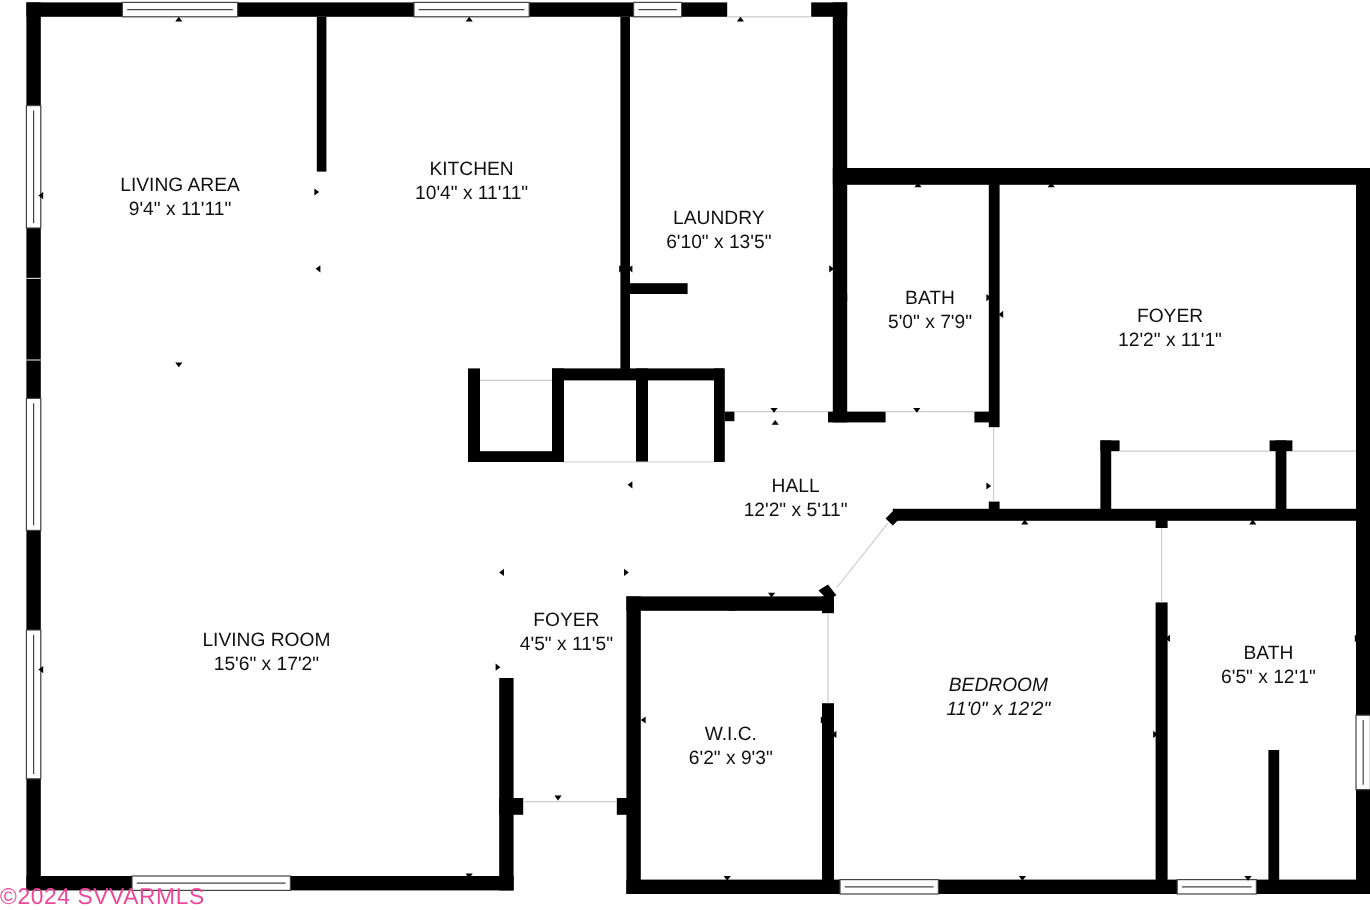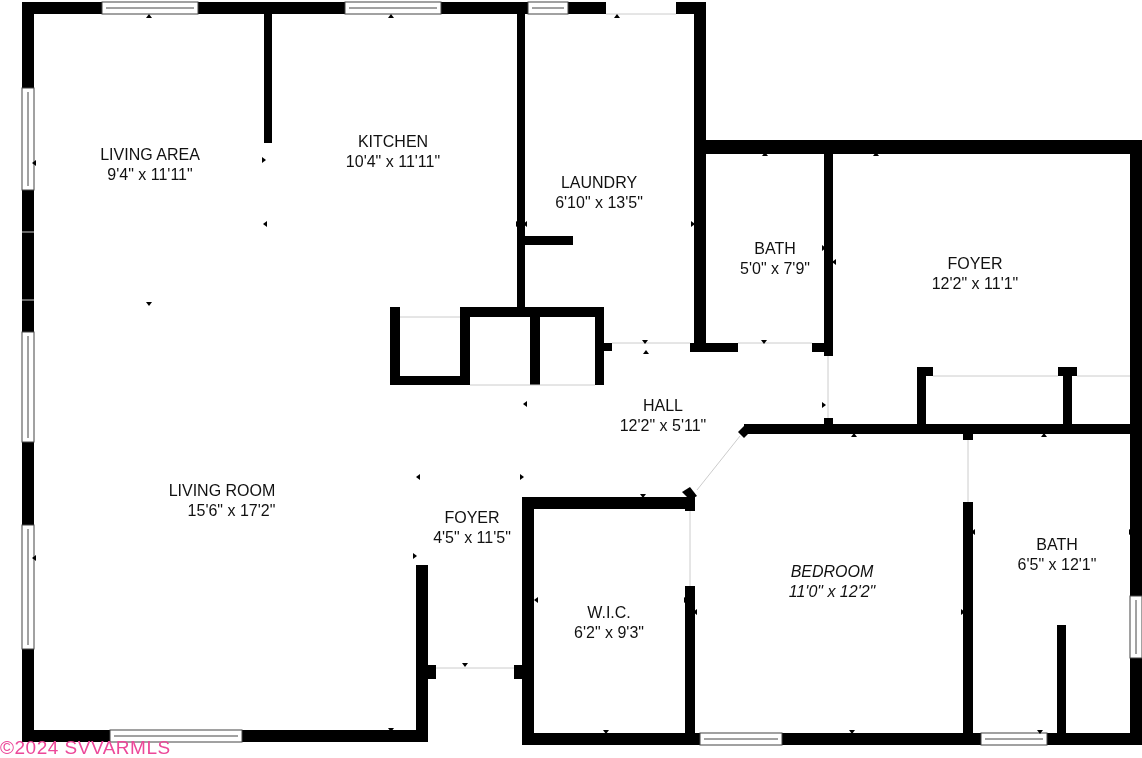--- a/index.html
+++ b/index.html
@@ -185,21 +185,21 @@
   <span class="dim">5'0" x 7'9"</span>
 </div>
 <div class="room-label" style="left:975px; top:254px;">
   <span class="name">FOYER</span>
   <span class="dim">12'2" x 11'1"</span>
 </div>
 <div class="room-label" style="left:663px; top:396px;">
   <span class="name">HALL</span>
   <span class="dim">12'2" x 5'11"</span>
 </div>
-<div class="room-label" style="left:222px; top:481px;text-align:right;">
+<div class="room-label" style="left:222px; top:524px;">
   <span class="name">LIVING ROOM</span>
   <span class="dim">15'6" x 17'2"</span>
 </div>
 <div class="room-label" style="left:472px; top:508px;">
   <span class="name">FOYER</span>
   <span class="dim">4'5" x 11'5"</span>
 </div>
 <div class="room-label" style="left:609px; top:603px;">
   <span class="name">W.I.C.</span>
   <span class="dim">6'2" x 9'3"</span>

